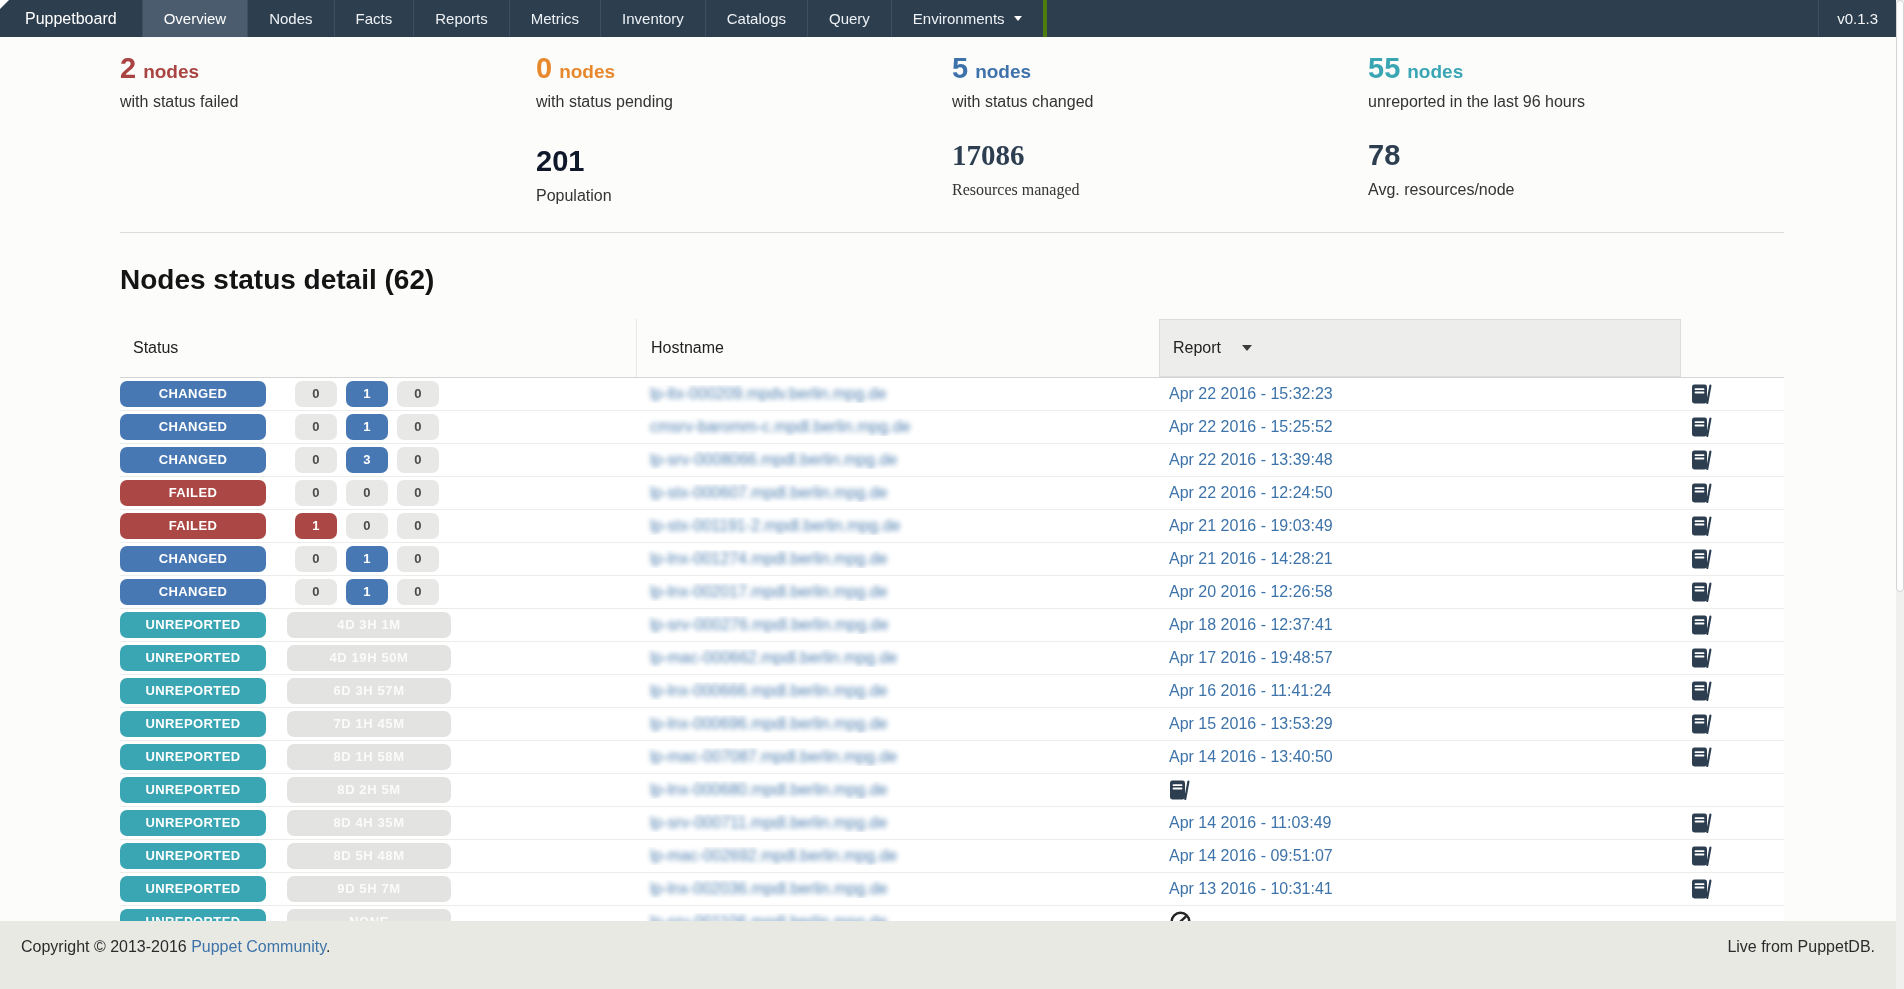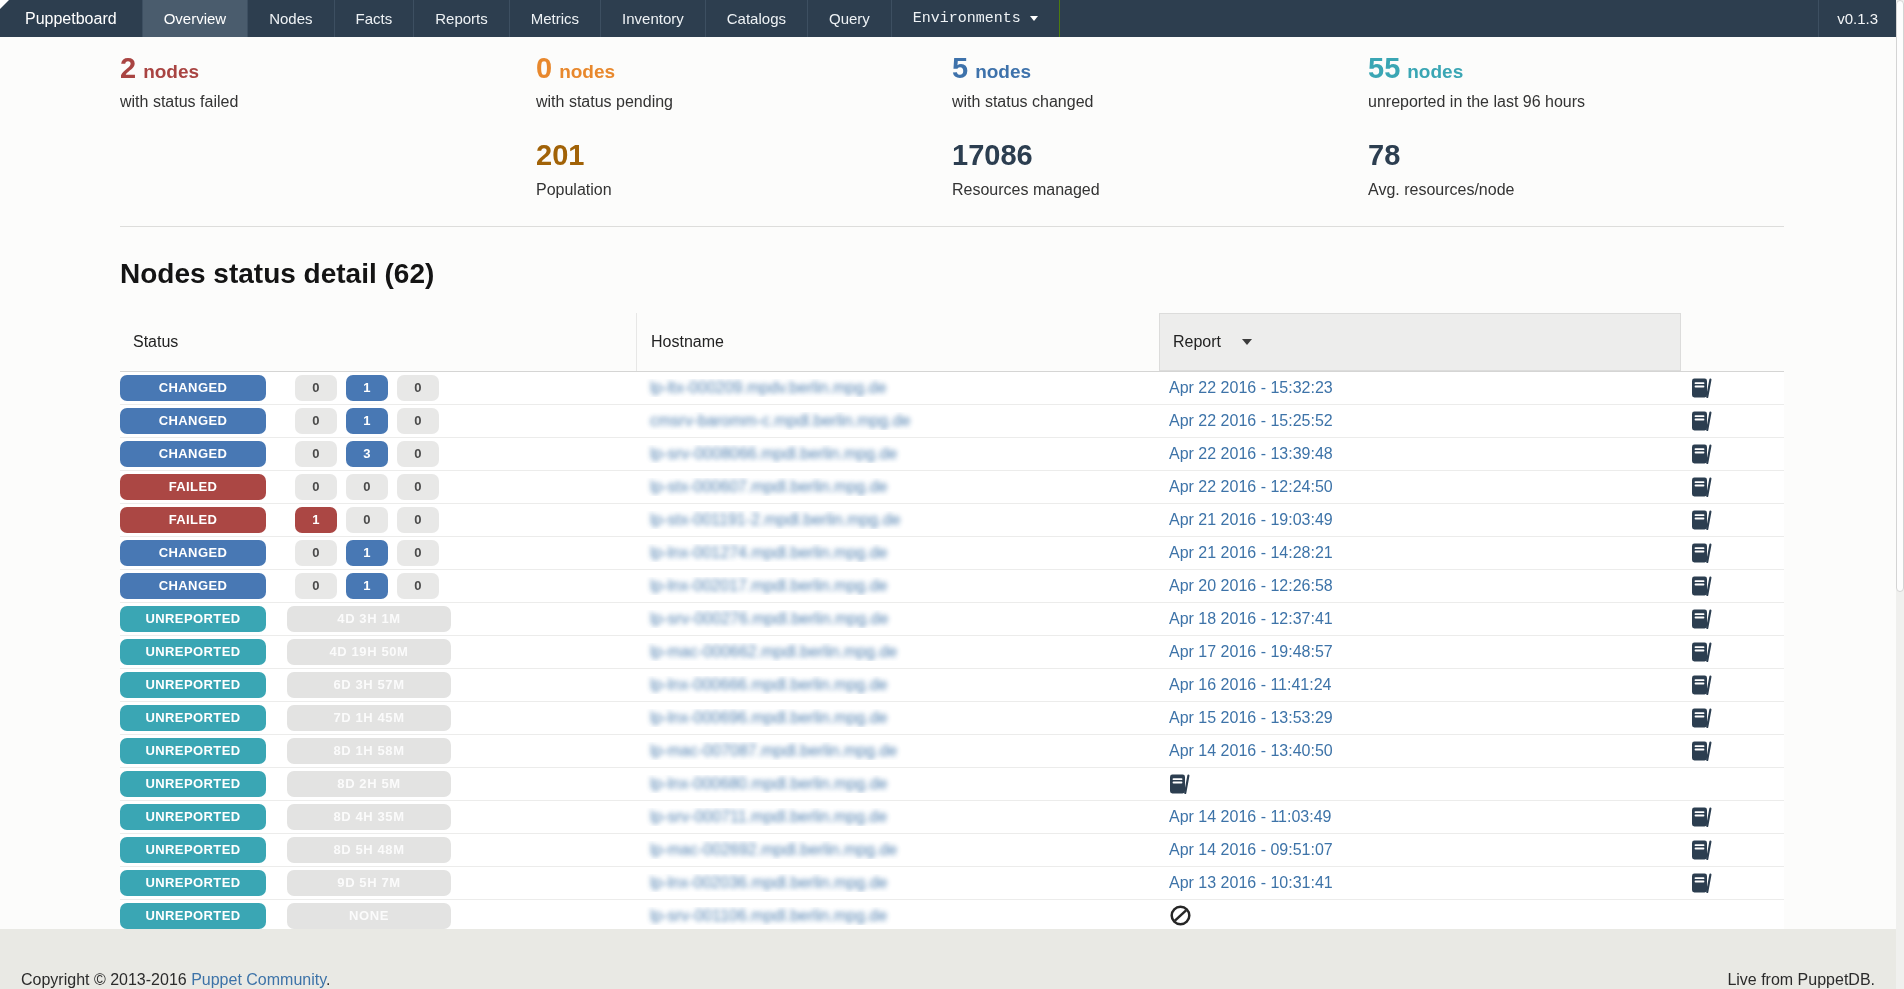--- a/index.html
+++ b/index.html
@@ -18,21 +18,21 @@
   .brand {
     display: flex; align-items: center; padding: 0 25px;
     font-size: 16px; color: #ffffff; text-decoration: none; cursor: pointer;
   }
   .nav-item {
     display: flex; align-items: center; padding: 0 21px;
     font-size: 15px; color: #eef2f5; text-decoration: none;
     border-left: 1px solid #3d4f61; cursor: pointer; white-space: nowrap;
   }
   .nav-item.active { background: #4a5c6d; color: #ffffff; }
-  .nav-item.last { border-right: 1px solid #4d7c0f; font-family: Liberation Mono, monospace; }
+  .nav-item.last { border-right: 4px solid #4d7c0f; }
   .caret-down {
     width: 0; height: 0; border-left: 4px solid transparent;
     border-right: 4px solid transparent; border-top: 5px solid #ffffff;
     margin-left: 9px;
   }
   .nav-spacer { flex: 1; }
   .nav-version {
     display: flex; align-items: center; padding: 0 18px;
     border-left: 1px solid #3d4f61; font-size: 15px; color: #f4f6f8;
   }
@@ -96,23 +96,23 @@
   a.hostlink {
     color: #3d73a8; font-size: 16px; text-decoration: none;
     filter: blur(2.6px); opacity: 0.9;
   }
   a.report-link { color: #3d73a8; font-size: 16px; text-decoration: none; cursor: pointer; }
   .book { display: inline-flex; cursor: pointer; }
   .book svg, .ban svg { display: block; }
 
   
   .footer {
-    position: fixed; left: 0; right: 8px; bottom: 0; height: 60px;
-    background: #e9e9e4; display: flex; align-items: flex-end;
-    justify-content: space-between; padding: 0 21px;
+    position: fixed; left: 0; right: 8px; bottom: 0; height: 68px;
+    background: #e9e9e4; display: flex; align-items: flex-start;
+    justify-content: space-between; padding: 17px 21px;
     font-size: 16px; color: #2b2b2b;
   }
   .footer a { color: #3d73a8; text-decoration: none; cursor: pointer; }
 
   
   .scrollbar { position: fixed; right: 0; top: 0; bottom: 0; width: 8px; background: #f0f0ee; }
   .scroll-thumb {
     position: absolute; top: 0; left: 0; width: 8px; height: 592px;
     background: #fdfdfd; border: 1px solid #d4d4d4; border-radius: 4px;
   }
@@ -191,26 +191,26 @@
   </div>
     <div class="stat" style="grid-area: 1 / 4;">
     <div class="stat-value">
       <span class="stat-num" style="color: rgb(58, 166, 180);">55</span>
       <span class="stat-unit" style="color: rgb(58, 166, 180);">nodes</span>
     </div>
     <div class="stat-label">unreported in the last 96 hours</div>
   </div>
     <div class="stat" style="grid-area: 2 / 2;">
     <div class="stat-value">
-      <span class="stat-num" style="color: #a16207;">201</span>
+      <span class="stat-num" style="color: #0f172a; margin-top: 6px;">201</span>
 
     </div>
     <div class="stat-label">Population</div>
   </div>
-    <div class="stat" style="grid-area: 2 / 3;">
+    <div class="stat" style="grid-area: 2 / 3; font-family: Liberation Serif, serif;">
     <div class="stat-value">
       <span class="stat-num" style="color: rgb(44, 62, 80);">17086</span>
 
     </div>
     <div class="stat-label">Resources managed</div>
   </div>
     <div class="stat" style="grid-area: 2 / 4;">
     <div class="stat-value">
       <span class="stat-num" style="color: rgb(44, 62, 80);">78</span>
 

